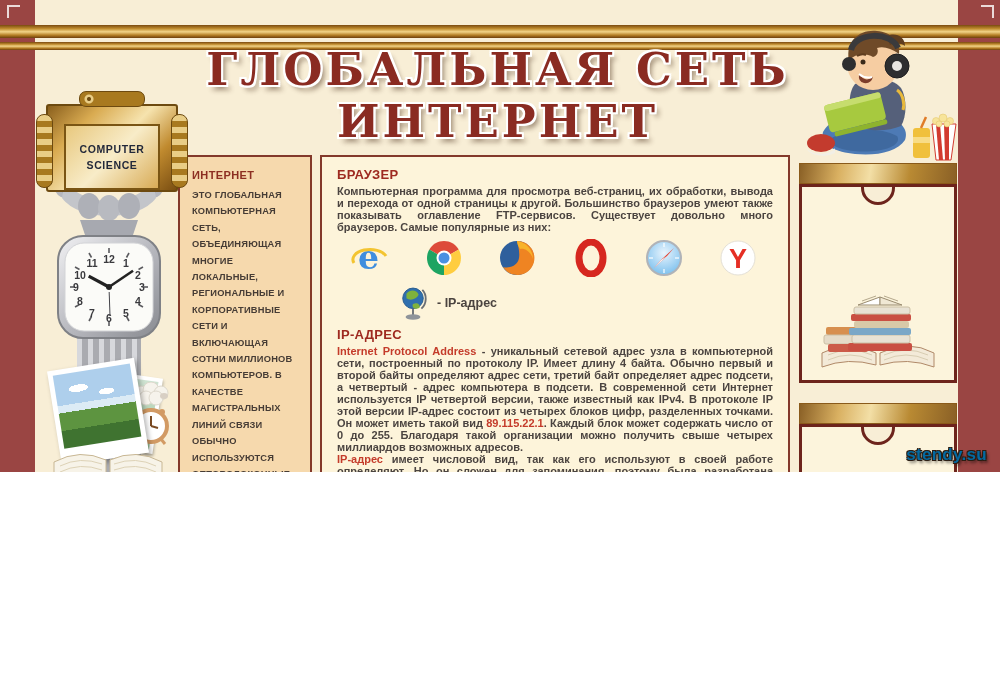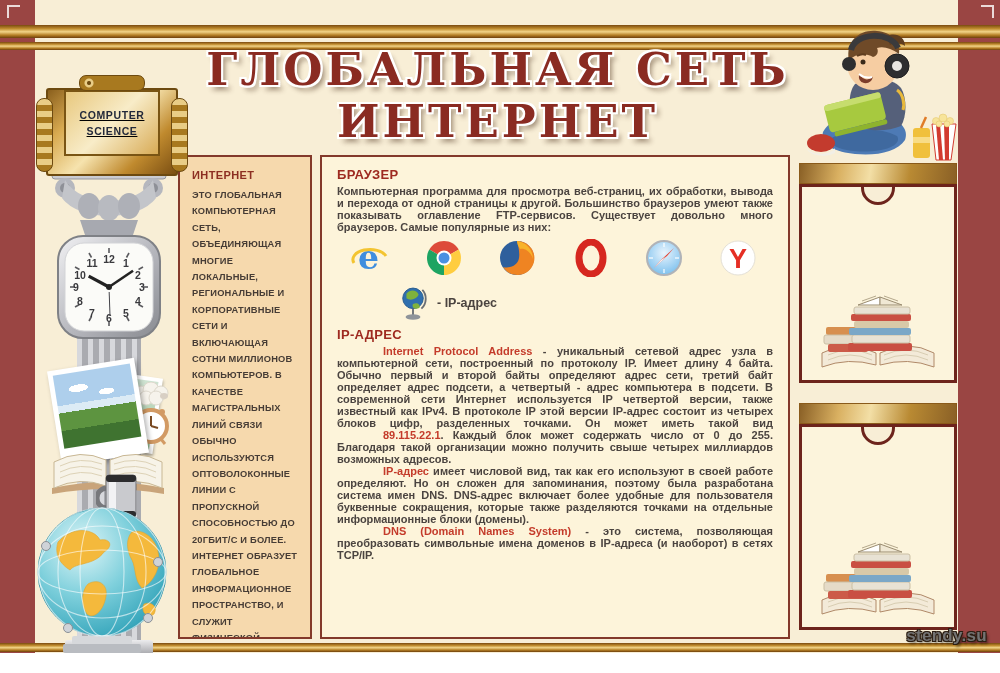--- a/index.html
+++ b/index.html
@@ -1,17 +1,17 @@
 <!DOCTYPE html>
 <html><head>
 <meta charset="utf-8">
 <style>
   html,body{margin:0;padding:0;}
   body{width:1000px;height:673px;font-family:"Liberation Sans",sans-serif;}
-  .poster{position:relative;width:1000px;height:653px;background:#f8eed6;overflow:hidden;}
+  .poster{position:relative;width:1000px;height:472px;background:#f8eed6;overflow:hidden;}
 
   
   .strip{position:absolute;top:0;height:673px;background:#9a4543;z-index:0;}
   .strip-left{left:0;width:35px;}
   .strip-right{left:958px;width:42px;}
   .gold{position:absolute;left:0;width:1000px;z-index:1;background:linear-gradient(180deg,#7a4a10,#c08c2e 28%,#f2d488 52%,#b57f24 78%,#6d3f0c);}
   .gold-1{top:25px;height:13px;}
   .gold-2{top:42px;height:8px;}
   .gold-3{top:643px;height:9px;}
   .crop{position:absolute;width:11px;height:11px;z-index:6;}
@@ -19,23 +19,23 @@
   .crop-tr{left:981px;top:5px;border-right:2px solid rgba(255,255,255,.8);border-top:2px solid rgba(255,255,255,.8);}
   .crop-bl{left:7px;top:655px;border-left:2px solid rgba(255,255,255,.8);border-bottom:2px solid rgba(255,255,255,.8);}
   .crop-br{left:979px;top:655px;border-right:2px solid rgba(130,130,130,.8);border-bottom:2px solid rgba(130,130,130,.8);}
 
   
   .title{position:absolute;left:205px;top:44px;width:585px;z-index:2;text-align:center;
     font-family:"DejaVu Serif",serif;font-weight:bold;font-size:45px;line-height:52px;color:#8a2b22;letter-spacing:3px;
     text-shadow:-2px -2px 0 #fff,2px -2px 0 #fff,-2px 2px 0 #fff,2px 2px 0 #fff,0 -2px 0 #fff,0 2px 0 #fff,-2px 0 0 #fff,2px 0 0 #fff,4px 5px 5px rgba(60,30,10,.45);}
 
   
-  .plaque{position:absolute;left:46px;top:88px;width:132px;height:88px;z-index:3;
+  .plaque{position:absolute;left:46px;top:104px;width:132px;height:88px;z-index:3;
     background:linear-gradient(135deg,#8a5f1d,#d9ab51 25%,#f6e3ae 50%,#c08a2e 75%,#7a4e12);
-    border:2px solid #6d4a10;border-radius:3px;display:flex;align-items:flex-start;justify-content:center;box-sizing:border-box;text-decoration:underline;}
+    border:2px solid #6d4a10;border-radius:3px;display:flex;align-items:flex-end;justify-content:center;box-sizing:border-box;}
   .plaque-inner{width:92px;height:62px;background:linear-gradient(135deg,#e8c87e,#f8ecc8 50%,#d8ab56);
     border:2px solid #7a5514;display:flex;flex-direction:column;align-items:center;justify-content:center;gap:4px;}
   .plaque-text{font-size:10.5px;font-weight:bold;color:#23293a;letter-spacing:.6px;}
   .plaque-side{position:absolute;width:15px;height:72px;top:8px;border:1px solid #6d4a10;border-radius:8px;
     background:repeating-linear-gradient(180deg,#e9cd86 0 6px,#a8791f 6px 12px);}
   .plaque-side.left{left:-12px;}
   .plaque-side.right{right:-12px;}
   .plaque-top{position:absolute;left:50%;top:-15px;transform:translateX(-50%);width:64px;height:14px;border:1px solid #6d4a10;border-radius:7px;
     background:radial-gradient(circle 4px at 9px 7px,#6d4a10 1.5px,#e9cd86 2.5px 4px,#a8791f 5px),radial-gradient(circle 4px at 55px 7px,#6d4a10 1.5px,#e9cd86 2.5px 4px,#a8791f 5px),linear-gradient(180deg,#e9cd86,#a8791f);}
 
@@ -61,38 +61,38 @@
   .globe-big{position:absolute;left:32px;top:498px;z-index:5;}
 
   
   .sidebar{position:absolute;left:178px;top:155px;width:134px;height:484px;z-index:2;background:#f6d9ad;border:2px solid #83392b;box-sizing:border-box;padding:12px 9px 6px 12px;overflow:hidden;}
   .sidebar-heading{font-size:11px;font-weight:bold;color:#8d2f22;letter-spacing:.4px;margin-bottom:6px;}
   .sidebar-text{font-size:9.3px;font-weight:bold;line-height:16.4px;color:#463c35;letter-spacing:.2px;}
   .main{position:absolute;left:320px;top:155px;width:470px;height:484px;z-index:2;background:#fdf4da;border:2px solid #83392b;box-sizing:border-box;padding:10px 15px 24px;overflow:hidden;}
   .h2{font-size:13px;font-weight:bold;color:#9e2a20;letter-spacing:.3px;margin:0 0 3px;}
   .h2.later{margin-top:7px;}
   .para{font-size:11px;font-weight:bold;line-height:12px;color:#4b4440;text-align:justify;margin:0;}
-  .red{color:#c43b2a;margin-left:46px;}
+  .red{color:#c43b2a;}
   .icons-row{display:flex;align-items:center;justify-content:space-between;margin:6px 16px 8px 14px;}
   .globes-row{display:flex;align-items:center;margin:5px 0 6px 62px;}
   .globe-item{display:flex;align-items:center;gap:10px;}
   .globe-item.second{margin-left:96px;}
   .globe-label{font-size:12.5px;font-weight:bold;color:#4b4440;}
 
   
   .pocket-bar{position:absolute;left:799px;width:158px;height:21px;z-index:2;box-sizing:border-box;border:1px solid #8a5a1a;
     background:linear-gradient(100deg,#8a6026,#d9b061 25%,#f3dfa6 45%,#b98a33 70%,#8a6026);}
   .pocket-bar-1{top:163px;} .pocket-bar-2{top:403px;}
   .pocket{position:absolute;left:799px;width:158px;z-index:2;background:#fcf4dc;border:3px solid #6d241c;box-sizing:border-box;overflow:hidden;}
   .pocket-1{top:184px;height:199px;} .pocket-2{top:424px;height:206px;}
   .notch{position:absolute;left:50%;top:-16px;transform:translateX(-50%);width:28px;height:28px;border-radius:50%;background:#f8eed6;border:3px solid #6d241c;}
   .books{position:absolute;left:50%;transform:translateX(-50%);bottom:5px;}
   .boy{position:absolute;left:793px;top:24px;z-index:2;}
 
-  .watermark{position:absolute;right:13px;bottom:7px;z-index:6;font-size:17px;font-weight:bold;color:#737373;letter-spacing:.3px;
+  .watermark{position:absolute;right:13px;bottom:7px;z-index:6;font-size:17px;font-weight:bold;color:#0369a1;letter-spacing:.3px;
     text-shadow:-1px -1px 0 #2b1d12,1px -1px 0 #2b1d12,-1px 1px 0 #2b1d12,1px 1px 0 #2b1d12,2px 3px 3px rgba(0,0,0,.55);}
 </style>
 </head>
 <body>
 
 <div class="poster">
 
   <div class="strip strip-left"></div>
   <div class="strip strip-right"></div>
   <div class="gold gold-1"></div>

